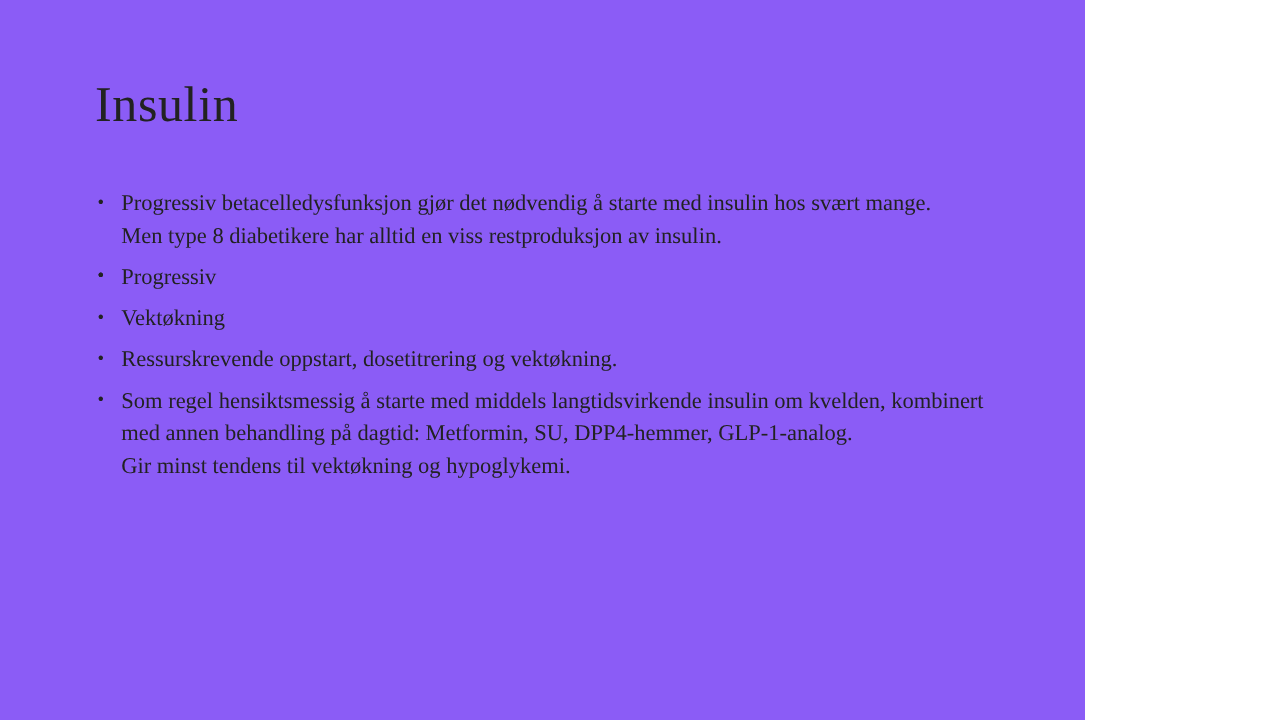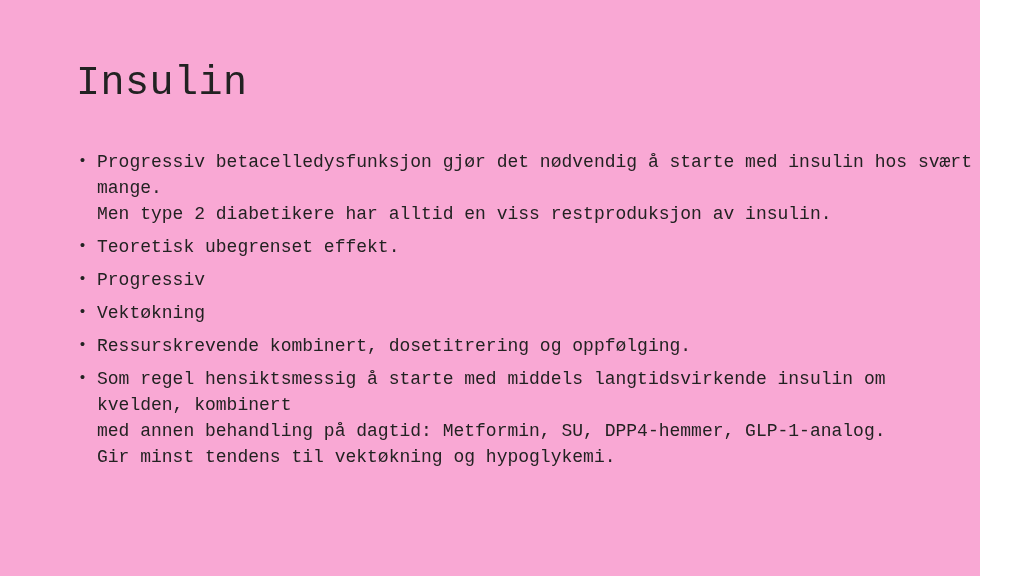--- a/index.html
+++ b/index.html
@@ -2,25 +2,25 @@
 <html><head>
 <meta charset="utf-8">
 <style>
   html, body {
     margin: 0;
     padding: 0;
     background: #ffffff;
   }
   .slide {
     position: relative;
-    width: 980px;
+    width: 868px;
     height: 576px;
-    background: #f9a8d4;
+    background: #8b5cf6;
     overflow: hidden;
-    font-family: Liberation Mono, monospace;
+    font-family: Liberation Serif, serif;
   }
   .slide-title {
     position: absolute;
     left: 76px;
     top: 62px;
     margin: 0;
     font-size: 40px;
     font-weight: 300;
     line-height: 1.1;
     color: #222222;
@@ -58,37 +58,36 @@
 </head>
 <body>
 
 <div class="slide">
   <h1 class="slide-title">Insulin</h1>
 
   <ul class="bullet-list">
     <li>
       <span class="bullet-glyph">•</span>
       <span class="bullet-text">Progressiv betacelledysfunksjon gjør det nødvendig å starte med insulin hos svært mange.
-Men type 2 diabetikere har alltid en viss restproduksjon av insulin.</span>
+Men type 8 diabetikere har alltid en viss restproduksjon av insulin.</span>
     </li>
     <li>
       <span class="bullet-glyph">•</span>
-      <span class="bullet-text">Teoretisk ubegrenset effekt.</span>
     </li>
     <li>
       <span class="bullet-glyph">•</span>
       <span class="bullet-text">Progressiv</span>
     </li>
     <li>
       <span class="bullet-glyph">•</span>
       <span class="bullet-text">Vektøkning</span>
     </li>
     <li>
       <span class="bullet-glyph">•</span>
-      <span class="bullet-text">Ressurskrevende kombinert, dosetitrering og oppfølging.</span>
+      <span class="bullet-text">Ressurskrevende oppstart, dosetitrering og vektøkning.</span>
     </li>
     <li>
       <span class="bullet-glyph">•</span>
       <span class="bullet-text">Som regel hensiktsmessig å starte med middels langtidsvirkende insulin om kvelden, kombinert
 med annen behandling på dagtid: Metformin, SU, DPP4-hemmer, GLP-1-analog.
 Gir minst tendens til vektøkning og hypoglykemi.</span>
     </li>
   </ul>
 </div>
 

